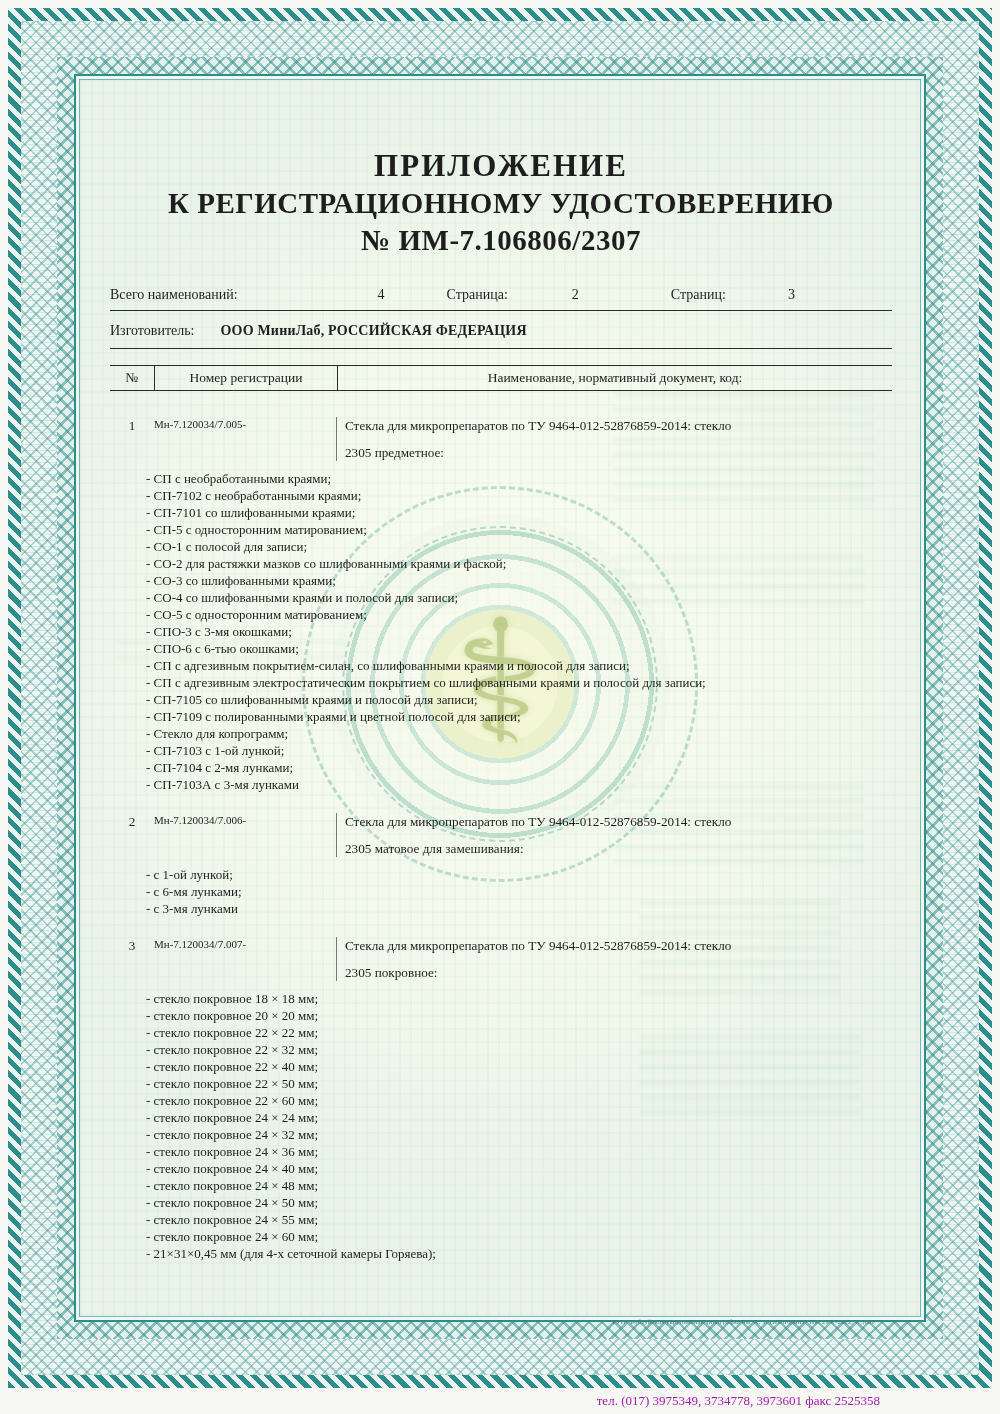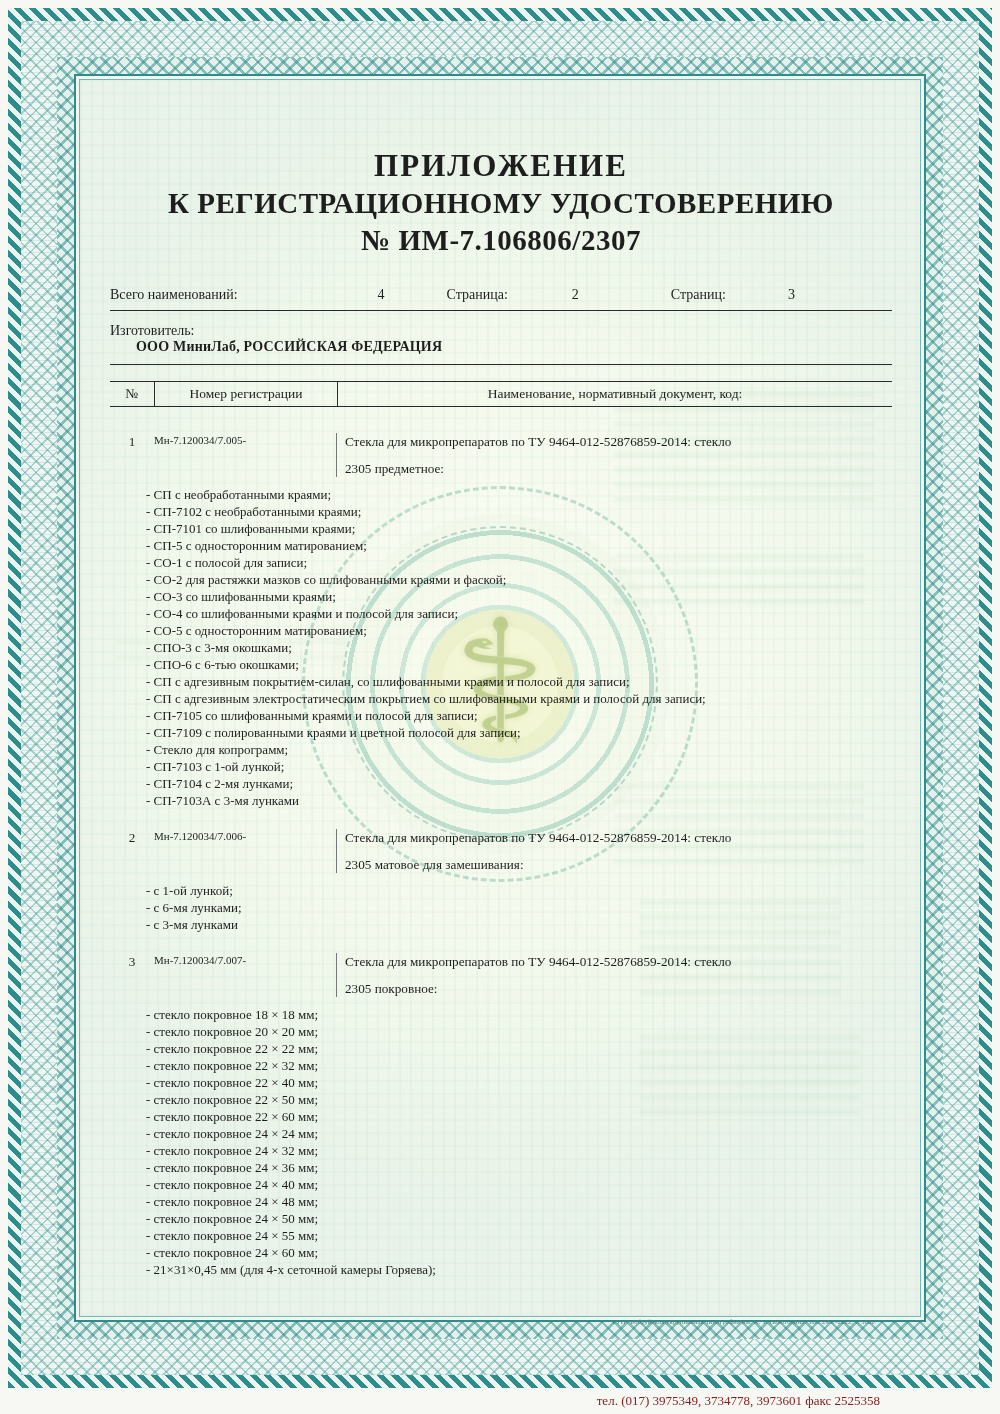--- a/index.html
+++ b/index.html
@@ -69,21 +69,21 @@
       rgba(125,190,150,.22) 0 4px,rgba(125,190,150,.05) 4px 8px,transparent 8px 15px);}
   
   .content{position:relative;padding:58px 28px 0 30px;z-index:2;}
   .title{text-align:center;font-weight:bold;margin:8px 0 28px 0;letter-spacing:.5px;}
   .t1{font-size:31px;line-height:39px;letter-spacing:2px;}
   .t2{font-size:29px;line-height:37px;}
   .t3{font-size:29px;line-height:37px;}
   .meta-row{display:flex;align-items:flex-start;font-size:14px;margin-top:8px;}
   .mv{font-weight:normal;}
   .rule{border-top:1.5px solid #2a2a2a;margin-top:7px;}
-  .manu-row{display:flex;align-items:flex-start;font-size:14px;margin-top:12px;flex-direction:column;}
+  .manu-row{display:flex;align-items:flex-end;font-size:14px;margin-top:12px;}
   .manu-row .mvb{font-weight:bold;margin-left:26px;letter-spacing:.2px;}
   .rule2{border-top:1.5px solid #2a2a2a;margin-top:9px;}
   .thead{
     display:flex;align-items:stretch;height:24px;margin-top:16px;font-size:13.5px;
     border-top:1.2px solid #2a2a2a;border-bottom:1.2px solid #2a2a2a;
   }
   .th{display:flex;align-items:center;justify-content:center;}
   .th-num{width:44px;border-right:1px solid #2a2a2a;}
   .th-reg{width:182px;border-right:1px solid #2a2a2a;}
   .th-name{flex:1;}
@@ -97,21 +97,21 @@
   .item-lines{margin:8px 0 0 36px;font-size:13px;}
   .line{line-height:17px;}
   
   .printer-note{
     position:absolute;right:125px;bottom:89px;z-index:3;
     font-size:6.5px;color:#4a7b7a;letter-spacing:.2px;
     font-family:"Liberation Serif",serif;
   }
   .phone{
     position:absolute;right:120px;bottom:5px;z-index:3;
-    font-size:13px;color:#7f1d1d;font-family:"Liberation Serif",serif;
+    font-size:13px;color:#a21caf;font-family:"Liberation Serif",serif;
   }
 </style>
 </head>
 <body>
 
 <div class="scan">
 
   <div class="b1">
     <div class="b2">
       <div class="b3">

